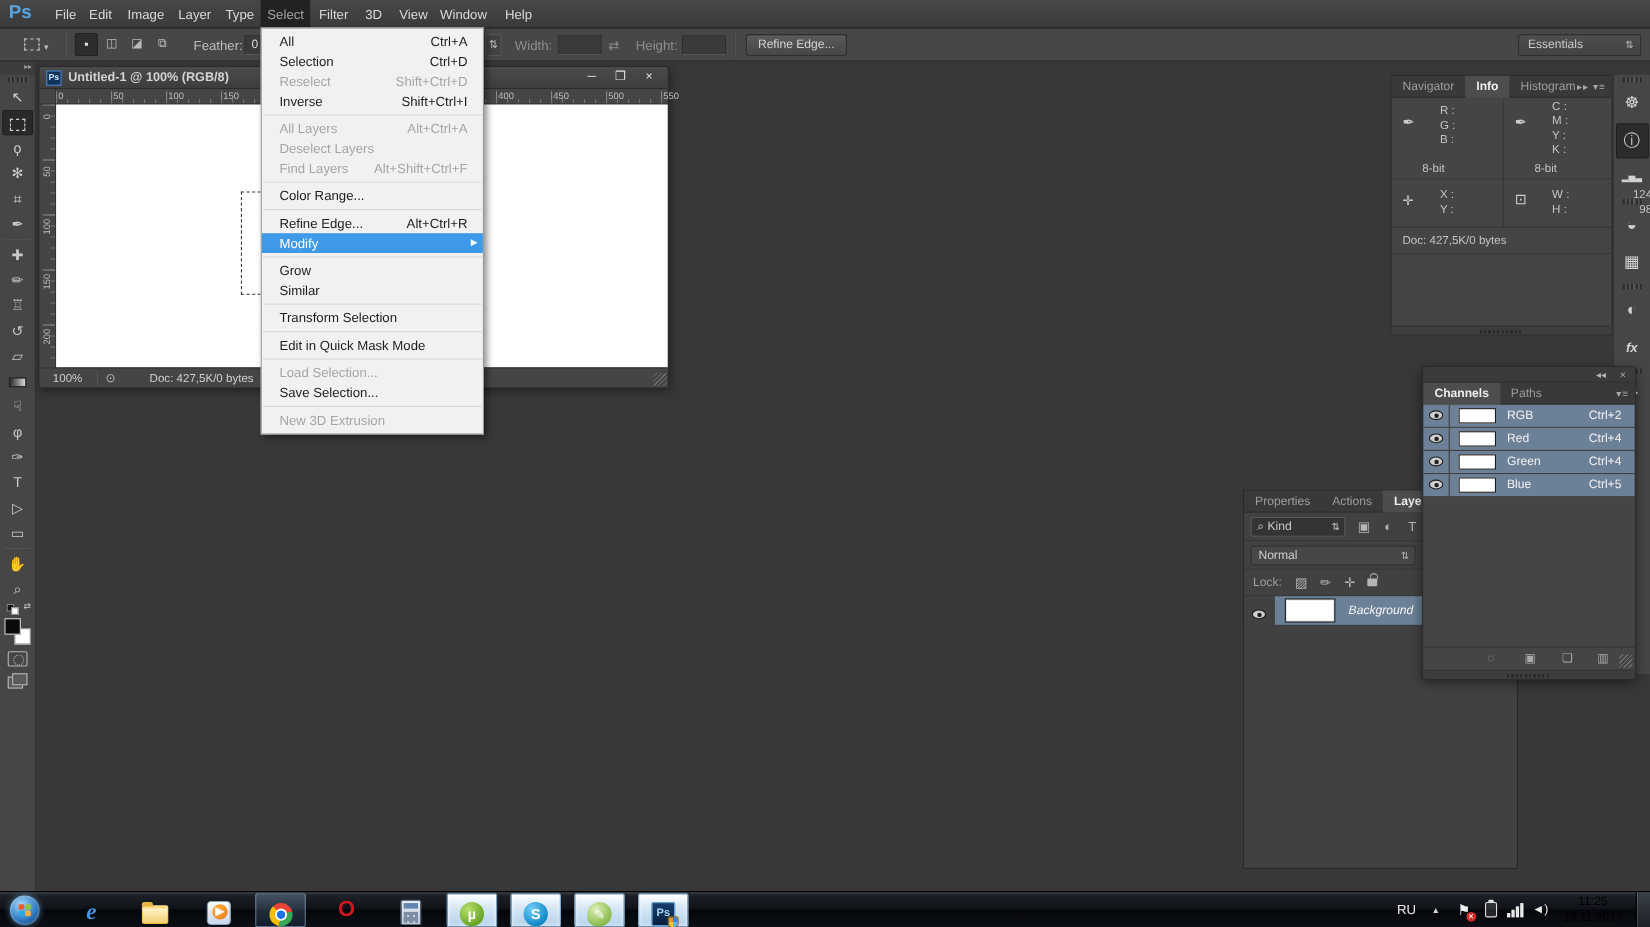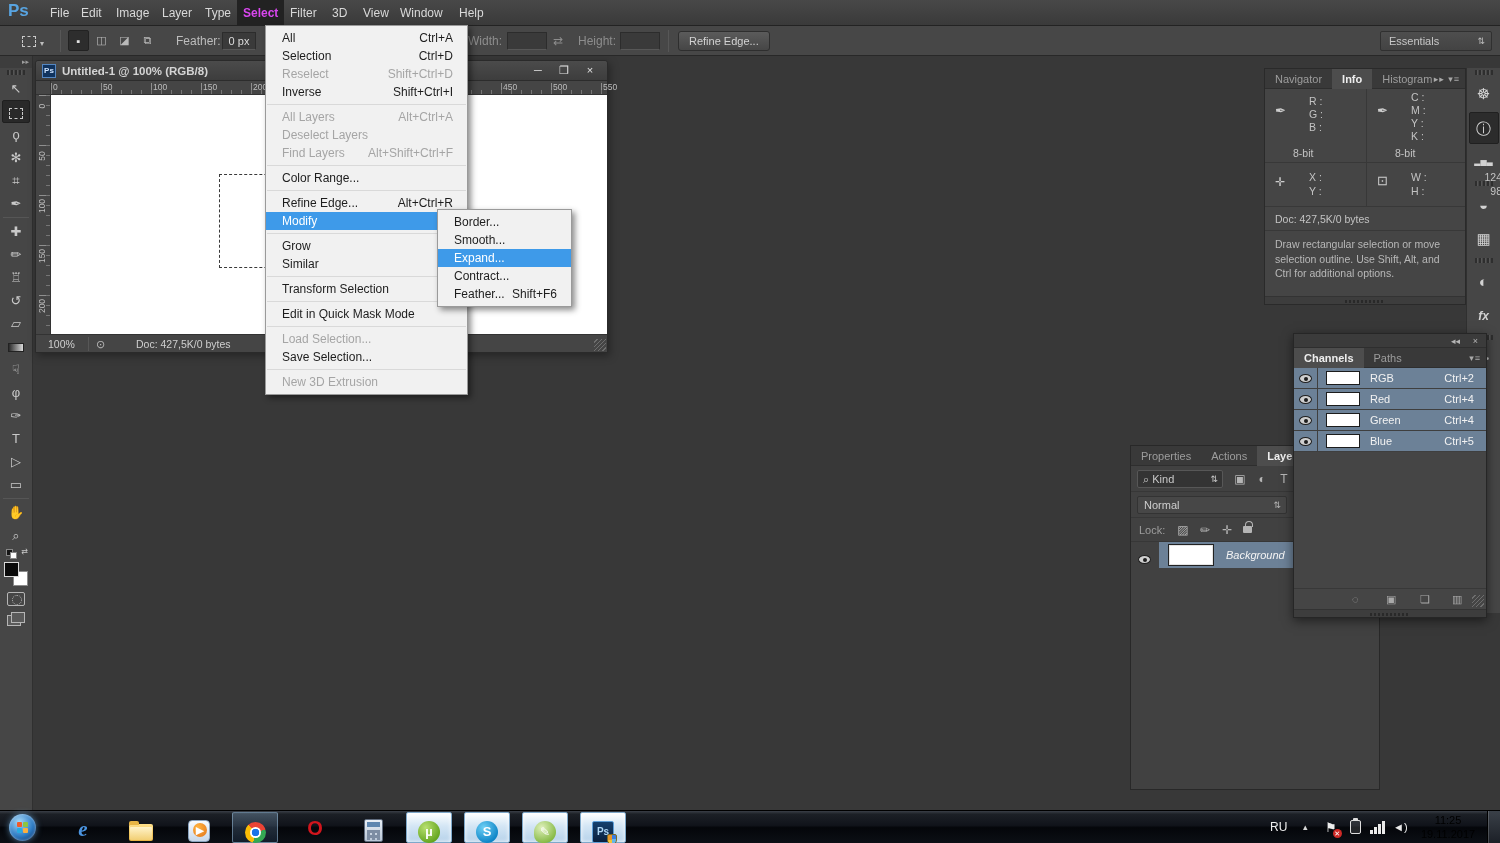--- a/index.html
+++ b/index.html
@@ -5,21 +5,21 @@
   *{margin:0;padding:0;box-sizing:border-box;}
   html,body{width:1500px;height:843px;overflow:hidden;background:#383838;
     font-family:"Liberation Sans",sans-serif;-webkit-font-smoothing:antialiased;}
   #app{position:relative;width:1500px;height:843px;background:#383838;}
 
   
   #menubar{position:absolute;left:0;top:0;width:1500px;height:26px;
     background:linear-gradient(#484848,#3a3a3a);border-bottom:1px solid #232323;z-index:40;}
   .logo{position:absolute;left:8px;top:1px;font-size:17px;font-weight:bold;color:#58a4e1;letter-spacing:0;}
   .mi{position:absolute;top:0;height:26px;line-height:26px;padding:0 6px;font-size:12px;color:#d9d9d9;cursor:default;}
-  .mi.sel{background:#222222;color:#d946ef;font-weight:bold;}
+  .mi.sel{background:#222222;color:#a3a3a3;}
 
   
   #optionsbar{position:absolute;left:0;top:26px;width:1500px;height:30px;
     background:#474747;border-bottom:1px solid #282828;z-index:20;}
   .ob-abs{position:absolute;top:0;height:30px;line-height:30px;}
   .marqbox{display:inline-block;width:14px;height:11px;border:1px dashed #c9c9c9;vertical-align:middle;}
   .caret{font-size:8px;color:#bdbdbd;margin-left:4px;}
   .vsep{position:absolute;top:4px;width:1px;height:22px;background:#333;border-right:1px solid #575757;}
   .modebtn{position:absolute;top:4px;width:21px;height:21px;text-align:center;line-height:21px;
     color:#b9b9b9;font-size:11px;border-radius:2px;}
@@ -85,21 +85,21 @@
   .zoomval{position:absolute;left:12px;top:0;line-height:18px;}
   .sbdiv{position:absolute;left:52px;top:2px;width:1px;height:14px;background:#333;border-right:1px solid #575757;}
   .sicon{position:absolute;left:60px;top:0;line-height:18px;font-size:11px;color:#b9b9b9;}
   .docsize{position:absolute;left:100px;top:0;line-height:18px;}
   .sgrip{position:absolute;right:1px;bottom:1px;width:12px;height:12px;
     background:repeating-linear-gradient(135deg,transparent 0 2px,#6e6e6e 2px 3px);}
 
   
   .menu{position:absolute;background:#f1f1f1;border:1px solid #9a9a9a;box-shadow:3px 3px 6px rgba(0,0,0,.45);
     padding:3px 0;z-index:60;}
-  #selectmenu{left:237px;top:25px;width:203px;margin-left:28px;}
+  #selectmenu{left:237px;top:25px;width:203px;}
   #modmenu{left:437px;top:209px;width:135px;z-index:65;}
   .mrow{position:relative;height:18px;line-height:18px;font-size:12px;color:#1d1d1d;padding-left:16px;}
   .mrow .ms{position:absolute;right:14px;top:0;text-align:right;}
   .mrow.dis{color:#a5a5a5;}
   .mrow.hl{background:#3e9ae9;color:#ffffff;}
   .mrow .sub{position:absolute;right:5px;top:0;font-size:8px;}
   .msep{height:1px;background:#d9d9d9;margin:3px 1px;}
 
   
   .ptabbar{position:relative;height:20px;background:#393939;border-bottom:1px solid #2e2e2e;}
@@ -381,27 +381,20 @@
     <div class="mrow"><span>Transform Selection</span></div>
     <div class="msep"></div>
     <div class="mrow"><span>Edit in Quick Mask Mode</span></div>
     <div class="msep"></div>
     <div class="mrow dis"><span>Load Selection...</span></div>
     <div class="mrow"><span>Save Selection...</span></div>
     <div class="msep"></div>
     <div class="mrow dis"><span>New 3D Extrusion</span></div>
   </div>
 
-  <div id="modmenu" class="menu">
-    <div class="mrow"><span>Border...</span></div>
-    <div class="mrow"><span>Smooth...</span></div>
-    <div class="mrow hl"><span>Expand...</span></div>
-    <div class="mrow"><span>Contract...</span></div>
-    <div class="mrow"><span>Feather...</span><span class="ms">Shift+F6</span></div>
-  </div>
 
   <div id="infopanel">
     <div class="ptabbar">
       <span class="ptab">Navigator</span><span class="ptab on">Info</span><span class="ptab">Histogram</span>
       <span class="ptabicons"><span>▸▸</span> <span>▾≡</span></span>
     </div>
     <div class="infobody">
       <div class="inforow1">
         <div class="infocol">
           <span class="ico-dropper">✒</span>
@@ -437,21 +430,20 @@
             <div>W :</div>
             <div>H :</div>
           </div>
           <div class="whval">
             <div>124</div>
             <div>98</div>
           </div>
         </div>
       </div>
       <div class="inforow3">Doc: 427,5K/0 bytes</div>
-      <div class="infotip">Draw rectangular selection or move selection outline.  Use Shift, Alt, and Ctrl for additional options.</div>
     </div>
     <div class="pgrip"></div>
   </div>
 
   <div id="rightdock">
     <div class="grip"></div>
     <div class="dockcell">☸</div>
     <div class="dockcell on">ⓘ</div>
     <div class="dockcell hist">▂▅▃</div>
     <div class="grip"></div>

